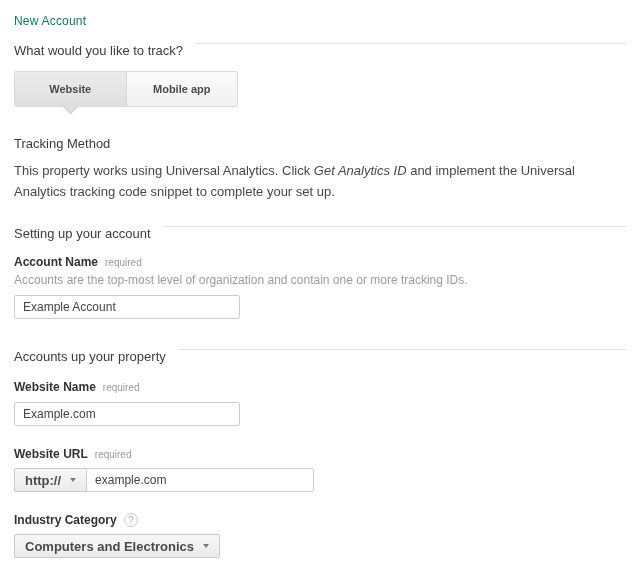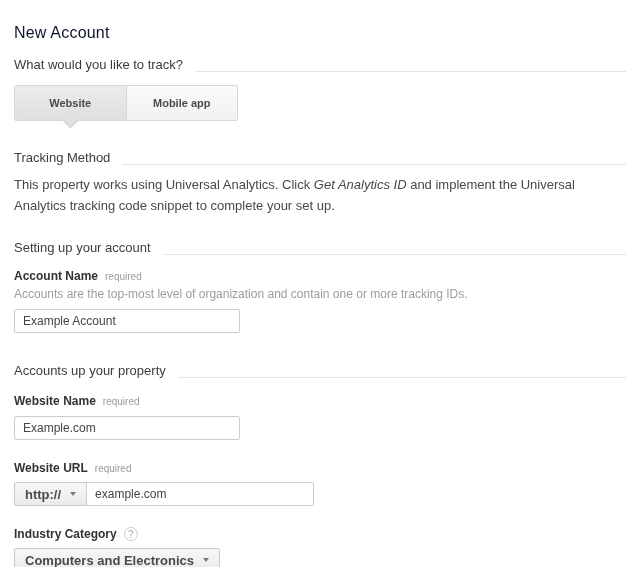--- a/index.html
+++ b/index.html
@@ -5,29 +5,29 @@
   * { box-sizing: border-box; margin: 0; padding: 0; }
   html, body { background: #ffffff; }
   body {
     width: 640px; height: 567px;
     font-family: "Liberation Sans", "DejaVu Sans", sans-serif;
     color: #444;
     padding: 12px 14px 0 14px;
     overflow: hidden;
   }
   .page-title {
-    font-size: 16px;
+    font-size: 12px;
     font-weight: 400;
-    color: #0f172a;
+    color: #0f766e;
     letter-spacing: 0.2px;
-    margin-top: 12px;
+    margin-top: 2px;
   }
   .section-head {
     display: flex;
-    align-items: flex-end;
+    align-items: flex-start;
     font-size: 13px;
     color: #3c3c3c;
     white-space: nowrap;
   }
   .section-head .rule {
     flex: 1;
     height: 1px;
     background: #e4e4e4;
     margin-left: 12px;
   }
@@ -143,21 +143,21 @@
     border: 1px solid #ccc;
     border-radius: 50%;
     font-size: 10px;
     font-weight: normal;
     color: #b0b0b0;
     margin-left: 7px;
     cursor: pointer;
   }
   
   .mt-track   { margin-top: 15px; }
-  .mt-method  { margin-top: 29px; }
+  .mt-method  { margin-top: 29px; flex-direction: column; }
   .mt-account { margin-top: 24px; }
   .mt-acclbl  { margin-top: 14px; }
   .mt-prop    { margin-top: 30px; }
   .mt-weblbl  { margin-top: 16px; }
   .mt-urllbl  { margin-top: 21px; }
   .mt-indlbl  { margin-top: 21px; }
   .mt-sel     { margin-top: 7px; }
 </style>
 </head>
 <body>

